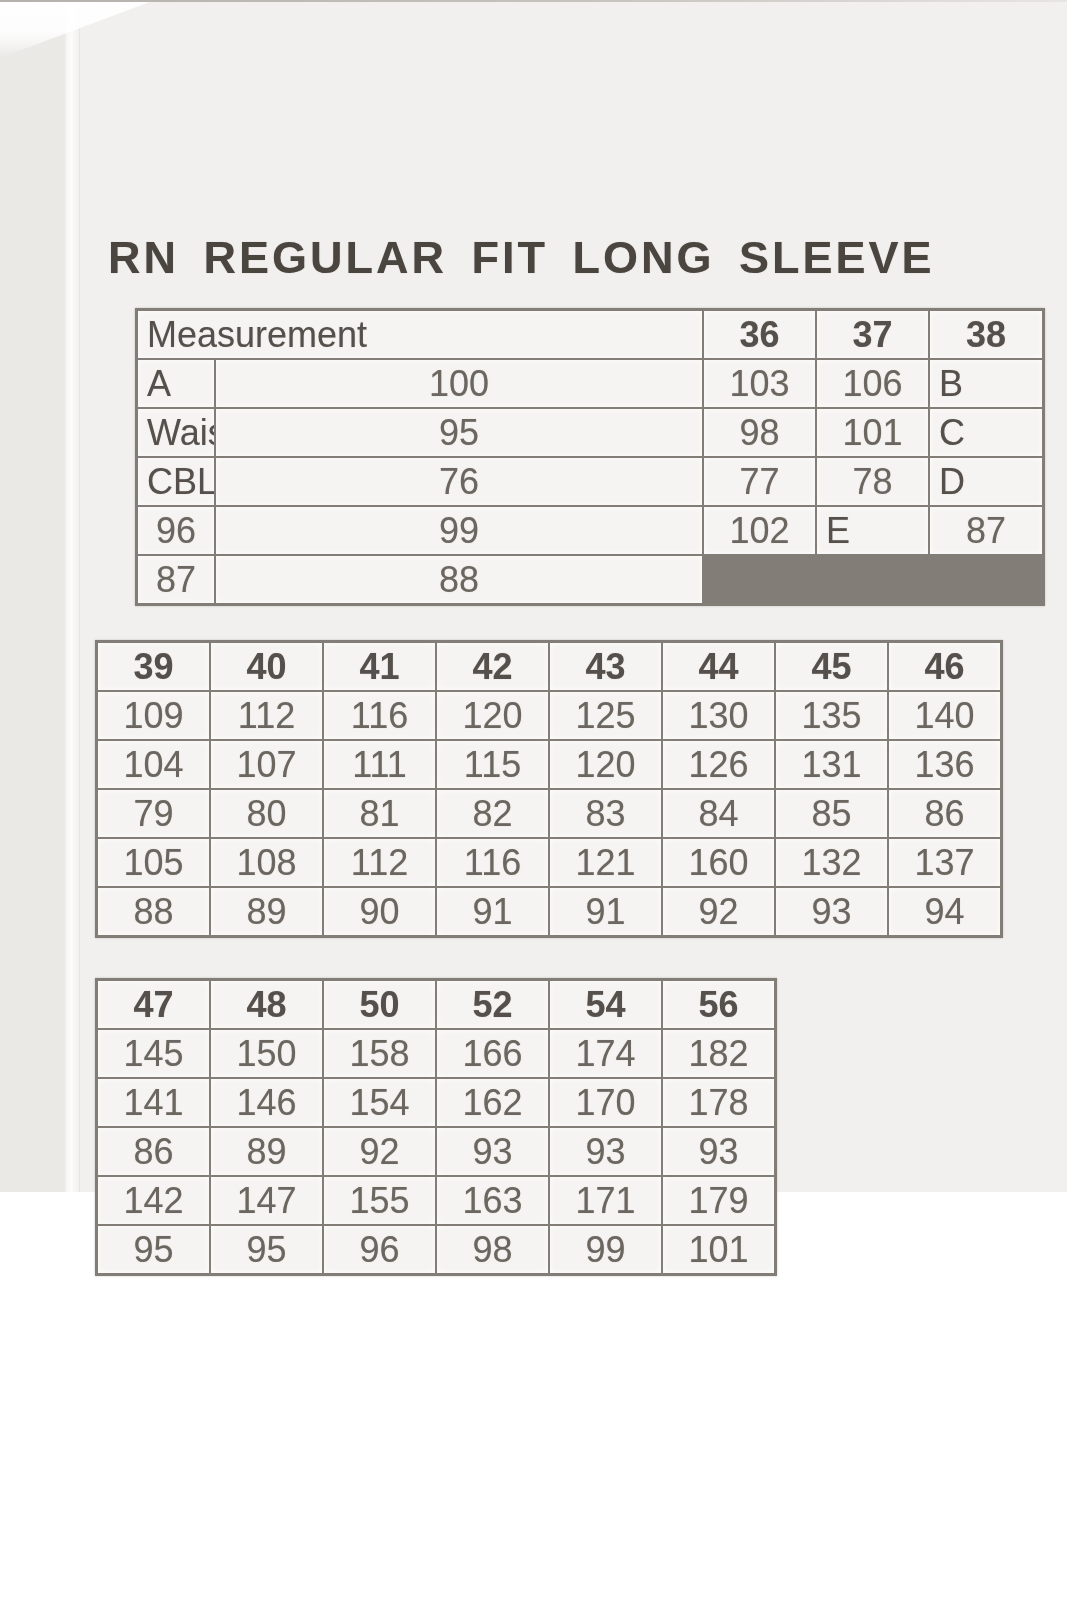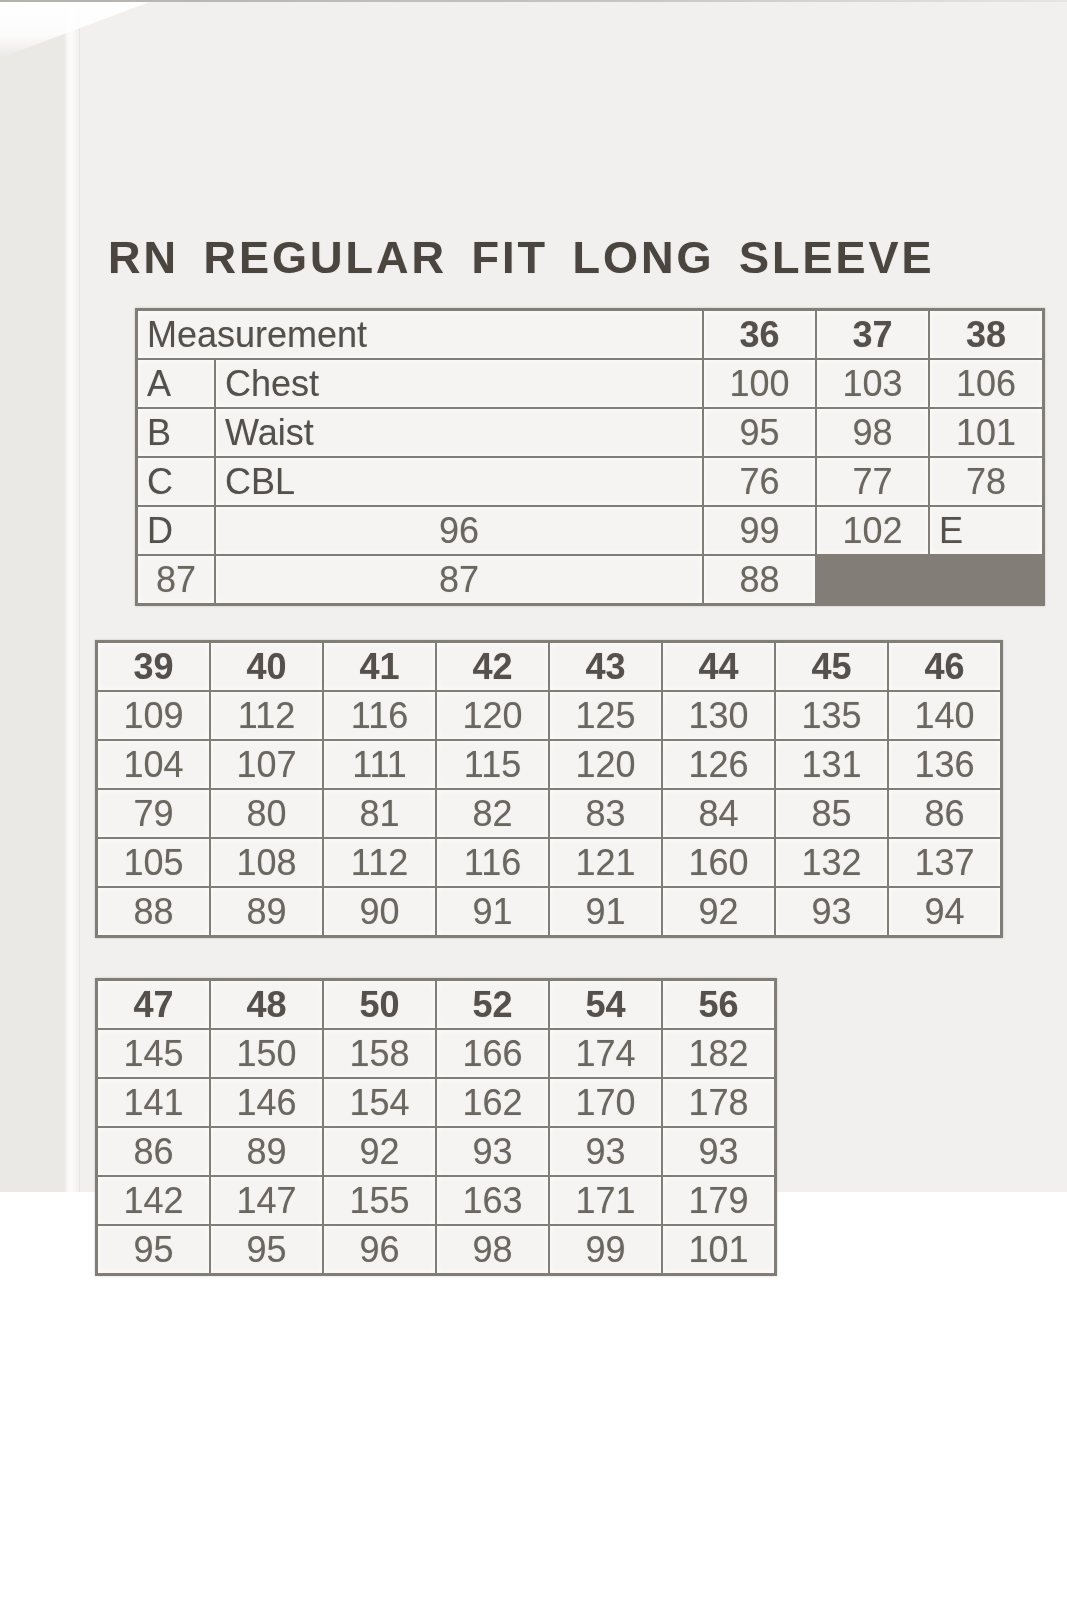--- a/index.html
+++ b/index.html
@@ -121,21 +121,20 @@
 <div class="card-bottom-edge"></div>
 
 <div class="title">RN REGULAR FIT LONG SLEEVE</div>
 
 <div class="tbl" id="table1">
     <div class="cell left span2">Measurement</div>
     <div class="cell head">36</div>
     <div class="cell head">37</div>
     <div class="cell head">38</div>
     <div class="cell left">A</div>
-    <div class="cell left">Chest</div>
     <div class="cell">100</div>
     <div class="cell">103</div>
     <div class="cell">106</div>
     <div class="cell left">B</div>
     <div class="cell left">Waist</div>
     <div class="cell">95</div>
     <div class="cell">98</div>
     <div class="cell">101</div>
     <div class="cell left">C</div>
     <div class="cell left">CBL</div>

